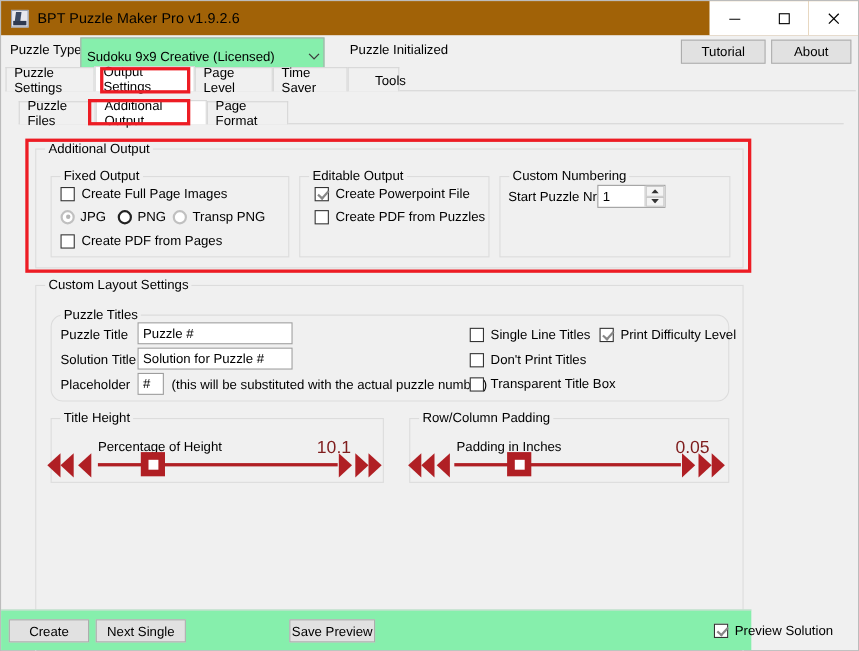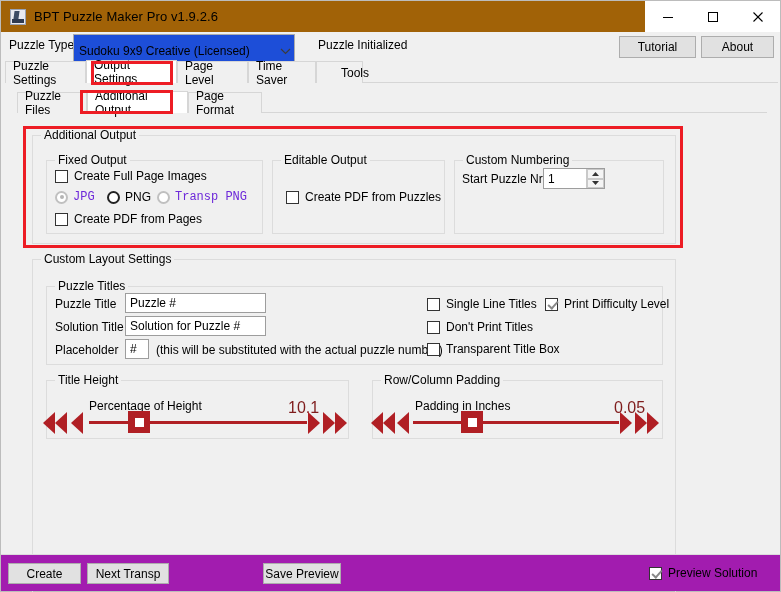--- a/index.html
+++ b/index.html
@@ -71,21 +71,21 @@
     position: absolute; left: 0; top: 31px;
     width: 779px; height: 27px;
   }
   .lbl-puzzle-type {
     position: absolute; left: 8px; top: 6px;
     font-size: 12px;
   }
   .combo {
     position: absolute; left: 72px; top: 2px;
     width: 222px; height: 34px;
-    background: #1d4ed8;
+    background: #86efac;
     border: 1px solid #acacac;
     box-sizing: border-box;
     display: flex; align-items: center;
   }
   .combo-text {
     padding-left: 5px;
     font-size: 12px;
     flex: 1;
     white-space: nowrap; overflow: hidden;
   }
@@ -213,21 +213,21 @@
     width: 13px; height: 13px;
     border: 2px solid #222;
     border-radius: 50%;
     background: #fff;
     box-sizing: border-box;
     margin-right: 5px;
     position: relative;
     flex: 0 0 auto;
   }
   .rb.disabled .circle { border-color: #c0c0c0; }
-  .rb.disabled { color: #6d28d9; font-family: Liberation Mono, monospace; }
+  .rb.disabled { color: #000000; }
   .rb.selected .circle::after {
     content: "";
     position: absolute;
     left: 2.5px; top: 2.5px;
     width: 4px; height: 4px;
     border-radius: 50%;
     background: #b5b5b5;
   }
   
   .tinput {
@@ -289,22 +289,22 @@
     display: flex; align-items: center; justify-content: center;
   }
   .sl-handle::after {
     content: "";
     width: 9px; height: 9px;
     background: #fff;
   }
   
   .bottombar {
     position: absolute; left: 0; bottom: 0;
-    width: 779px; height: 36px;
-    background: #a21caf;
+    width: 682px; height: 36px;
+    background: #86efac;
     border-top: 1px solid #dcdcdc;
   }
 </style>
 </head>
 <body>
 
 <div class="window">
 
   <div class="titlebar">
     <div class="app-icon"></div>
@@ -385,20 +385,24 @@
     <span>Transp PNG</span>
   </div>
   <div class="cb" style="left:54px;top:211px;">
     <span class="box"></span>
     <span>Create PDF from Pages</span>
   </div>
 
   <div class="group" style="left:271px;top:159px;width:173px;height:74px;">
     <div class="legend">Editable Output</div>
   </div>
+  <div class="cb checked" style="left:285px;top:168px;">
+    <span class="box"></span>
+    <span>Create Powerpoint File</span>
+  </div>
   <div class="cb" style="left:285px;top:189px;">
     <span class="box"></span>
     <span>Create PDF from Puzzles</span>
   </div>
 
   <div class="group" style="left:453px;top:159px;width:210px;height:74px;">
     <div class="legend">Custom Numbering</div>
   </div>
   <div class="lbl" style="left:461px;top:171px;">Start Puzzle Nr:</div>
   <div class="spin" style="left:542px;top:167px;width:62px;height:21px;">
@@ -414,21 +418,21 @@
             <polygon points="3.5,4 0,0 7,0" fill="#333"></polygon>
           </svg>
       </div>
     </div>
   </div>
 
   <div class="group" style="left:31px;top:258px;width:644px;height:357px;">
     <div class="legend">Custom Layout Settings</div>
   </div>
 
-  <div class="group" style="left:45px;top:285px;width:617px;height:79px;">
+  <div class="group" style="left:45px;top:285px;width:617px;height:79px;border-radius:11px;">
     <div class="legend">Puzzle Titles</div>
   </div>
   <div class="lbl" style="left:54px;top:296px;">Puzzle Title</div>
   <div class="tinput" style="left:124px;top:292px;width:141px;height:20px;">Puzzle #</div>
   <div class="lbl" style="left:54px;top:319px;">Solution Title</div>
   <div class="tinput" style="left:124px;top:315px;width:141px;height:20px;">Solution for Puzzle #</div>
   <div class="lbl" style="left:54px;top:342px;">Placeholder</div>
   <div class="tinput" style="left:124px;top:338px;width:24px;height:20px;">#</div>
   <div class="lbl" style="left:155px;top:342px;">(this will be substituted with the actual puzzle number)</div>
 
@@ -508,21 +512,21 @@
         <polygon points="13,1 13,23 25,12" fill="#b01f24"></polygon>
       </svg>
   </div>
 
   <div class="hl" style="left:90px;top:60px;width:82px;height:24px;"></div>
   <div class="hl" style="left:79px;top:89px;width:93px;height:24px;"></div>
   <div class="hl" style="left:22px;top:125px;width:660px;height:122px;"></div>
 
   <div class="bottombar">
     <div class="btn" style="position:absolute;left:7px;top:8px;width:73px;height:21px;">Create</div>
-    <div class="btn" style="position:absolute;left:86px;top:8px;width:82px;height:21px;">Next Transp</div>
+    <div class="btn" style="position:absolute;left:86px;top:8px;width:82px;height:21px;">Next Single</div>
     <div class="btn" style="position:absolute;left:262px;top:8px;width:78px;height:21px;">Save Preview</div>
     <div class="cb checked" style="left:648px;top:11px;">
       <span class="box"></span>
       <span>Preview Solution</span>
     </div>
   </div>
 
 </div>
 
 </body></html>

